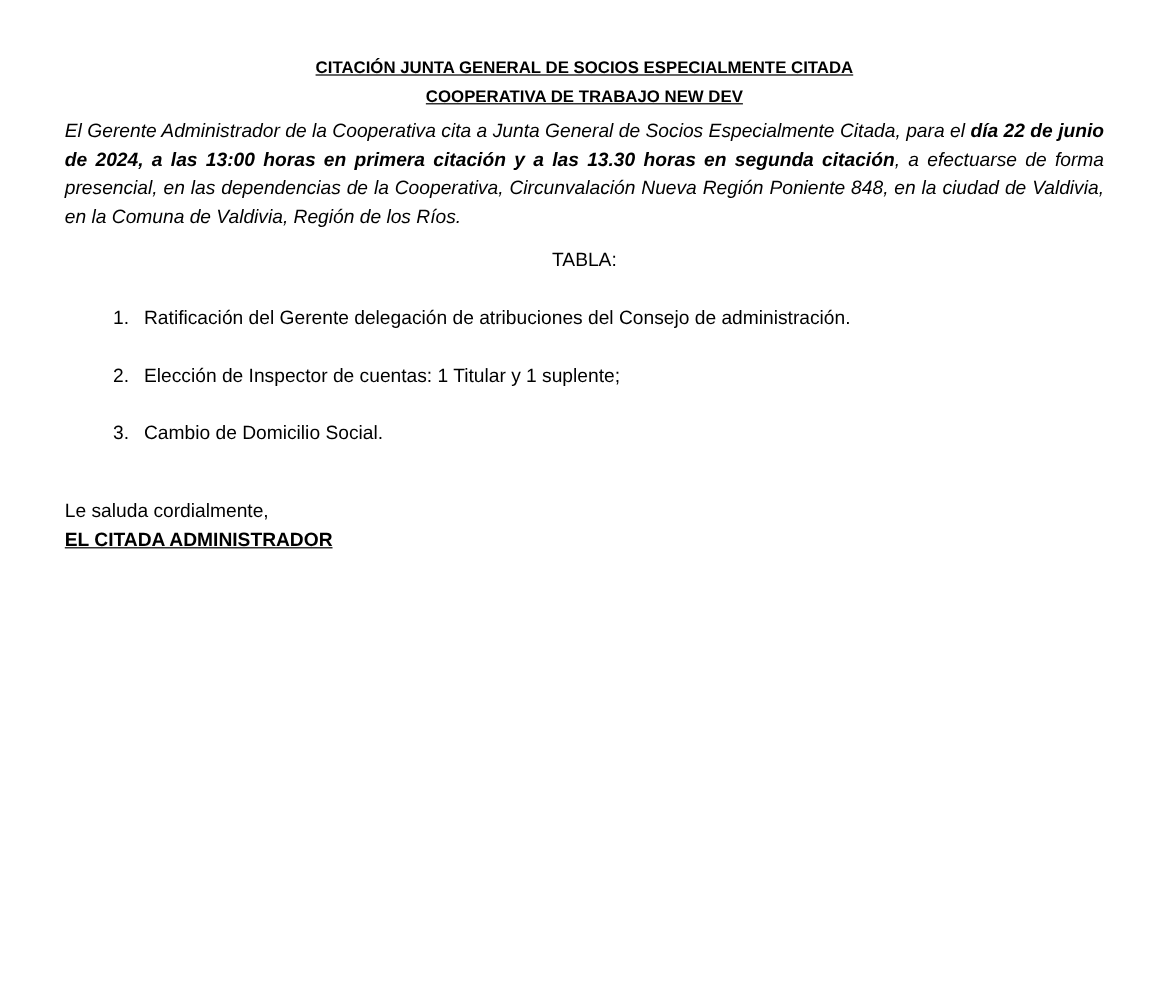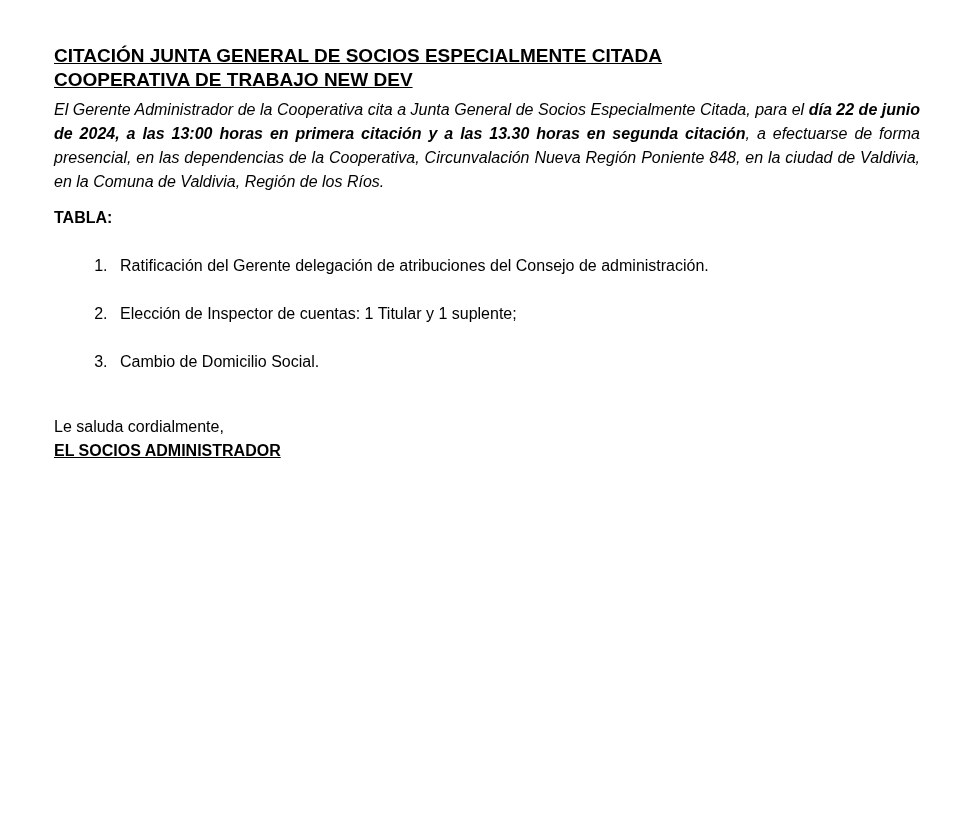--- a/index.html
+++ b/index.html
@@ -15,37 +15,38 @@
     color: #000000;
     font-family: "Liberation Sans", "DejaVu Sans", sans-serif;
     font-size: 16px;
     line-height: 24px;
     box-sizing: border-box;
     padding: 44px 47px 0 54px;
     overflow: hidden;
   }
   .title {
     margin: 0;
-    text-align: left;
-    font-size: 19px;
+    text-align: center;
+    font-size: 14px;
     font-weight: bold;
     line-height: 24px;
   }
   .title-line {
     display: block;
     text-decoration: underline;
   }
   .body-par {
     margin: 6px 0 0 0;
     text-align: justify;
     font-style: italic;
   }
   .agenda-heading {
     margin: 12px 0 0 0;
-    font-weight: bold;
+    font-weight: normal;
+    text-align: center;
   }
   .agenda-list {
     margin: 24px 0 0 0;
     padding: 0 0 0 58px;
     list-style: decimal outside;
   }
   .agenda-list li {
     padding-left: 8px;
     margin-top: 24px;
   }
@@ -77,15 +78,15 @@
 
   <ol class="agenda-list">
     <li>Ratificación del Gerente delegación de atribuciones del Consejo de administración.</li>
     <li>Elección de Inspector de cuentas: 1 Titular y 1 suplente;</li>
     <li>Cambio de Domicilio Social.</li>
   </ol>
 
   <p class="closing">Le saluda cordialmente,</p>
 
 
-  <p class="sig-title">EL SOCIOS ADMINISTRADOR</p>
+  <p class="sig-title">EL CITADA ADMINISTRADOR</p>
 
 </div>
 
 </body></html>

